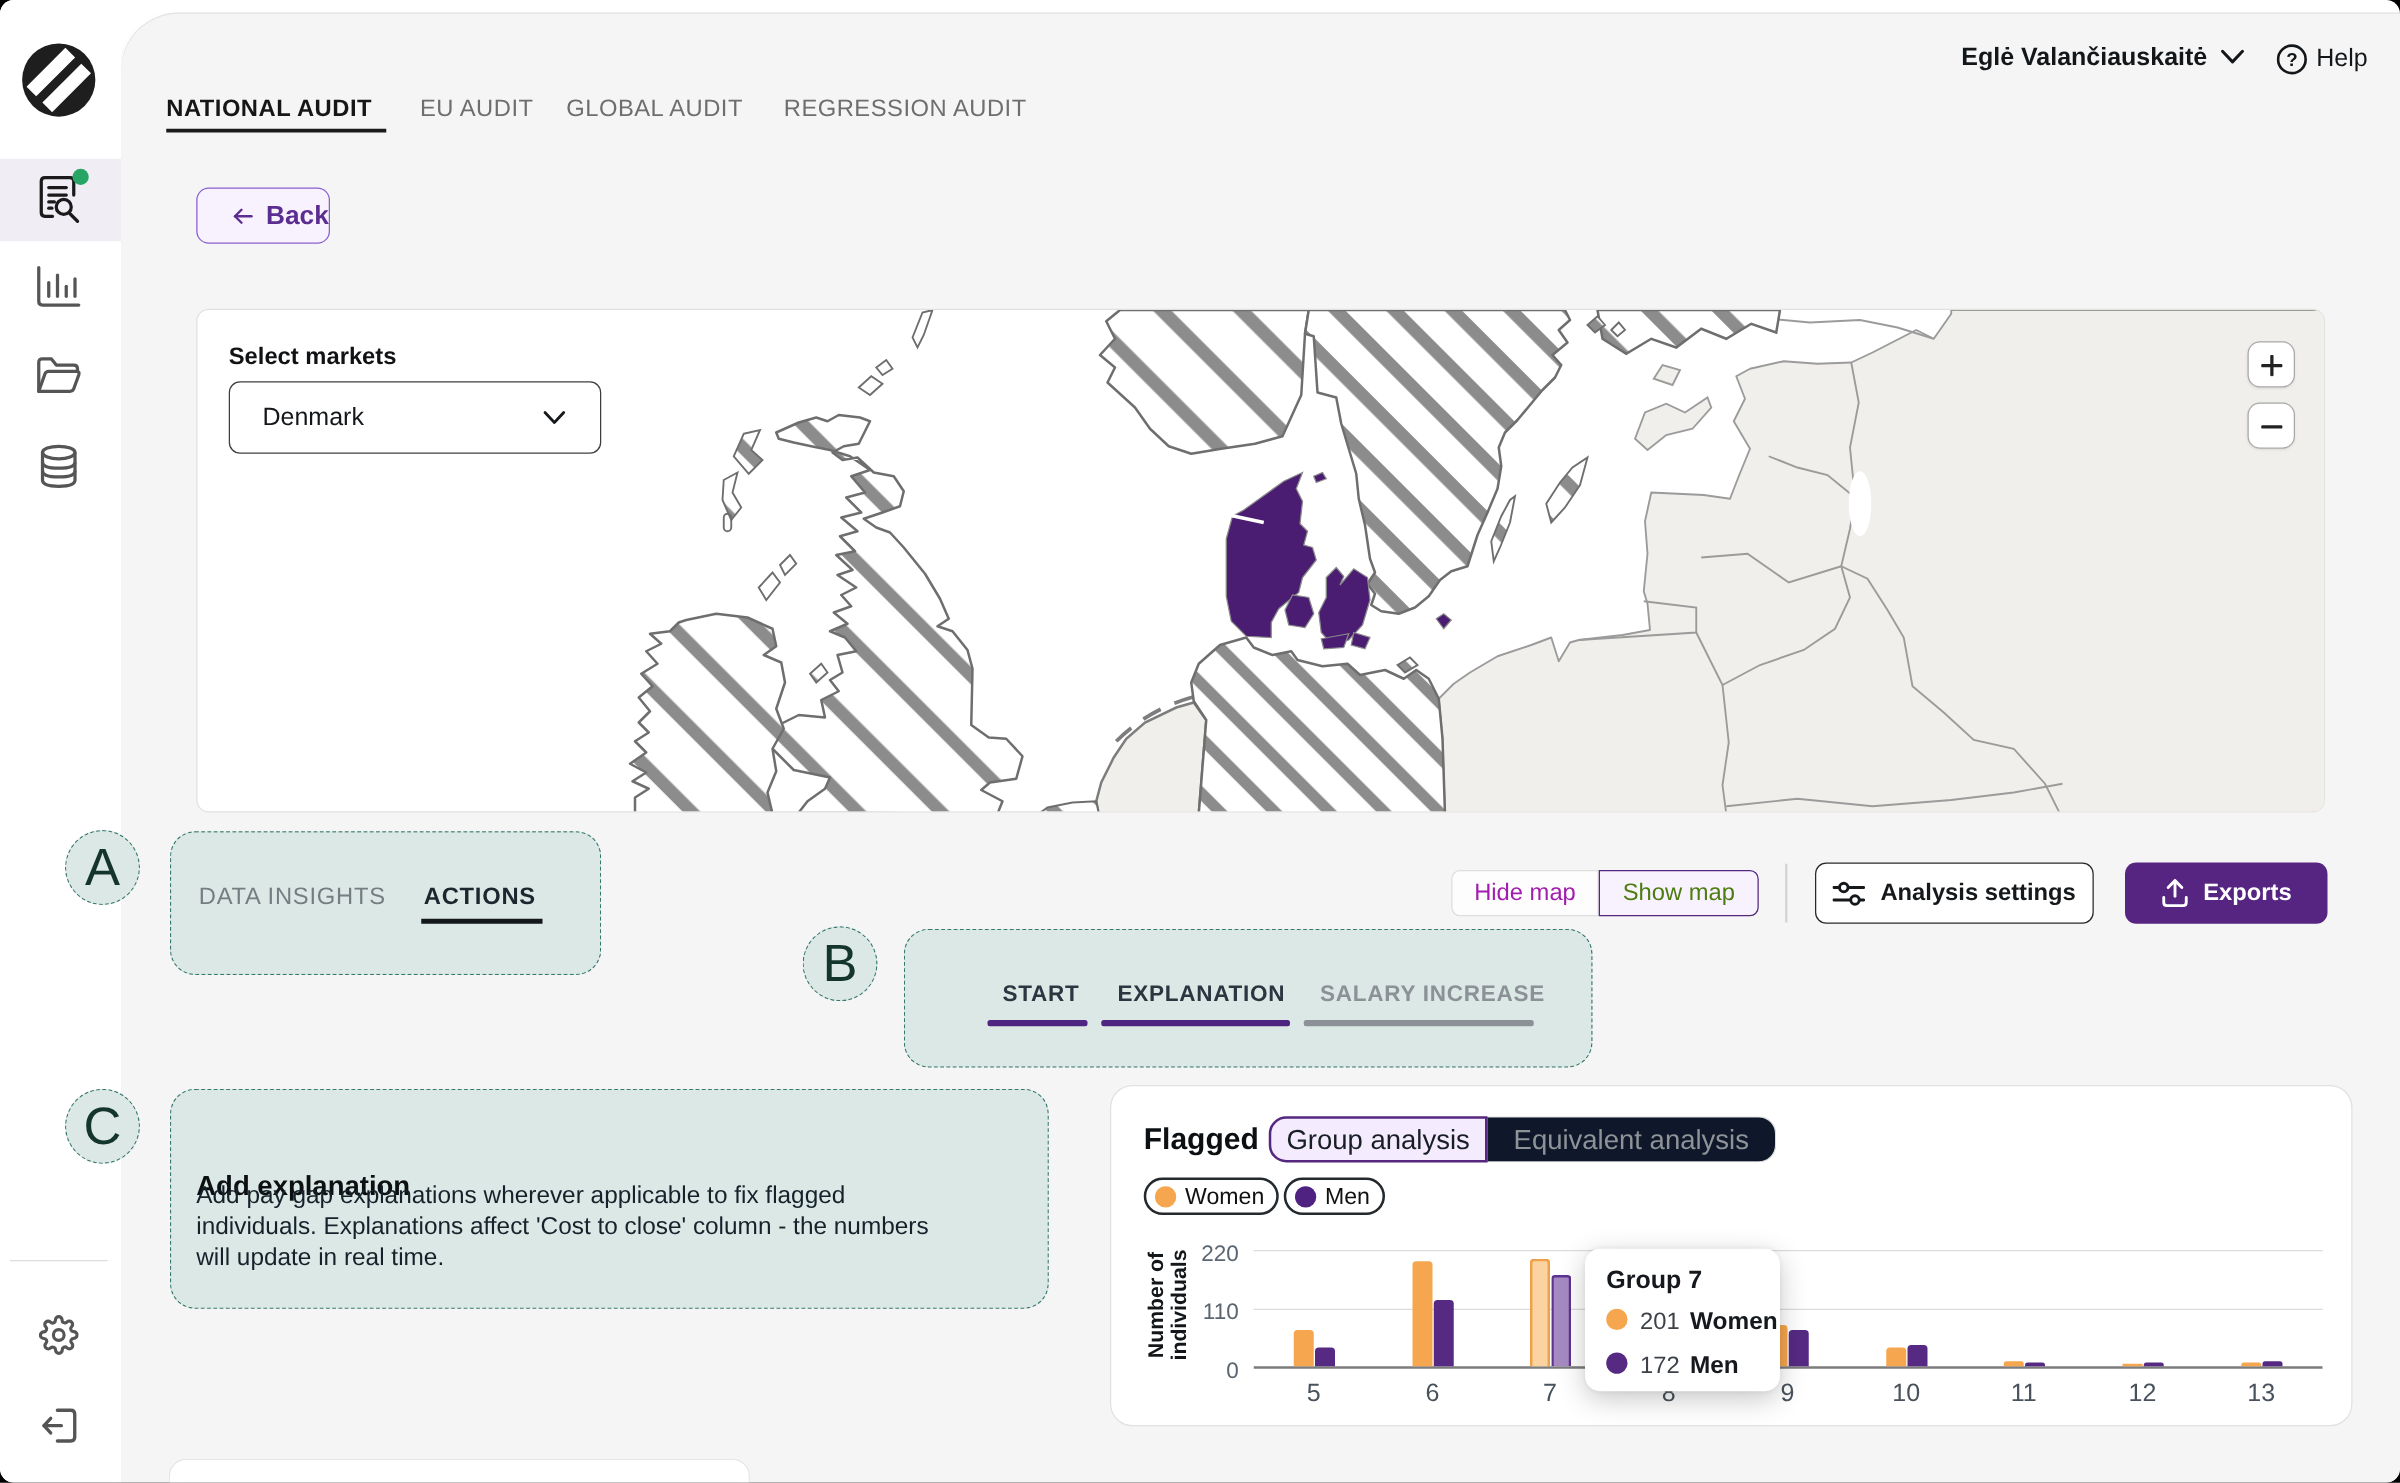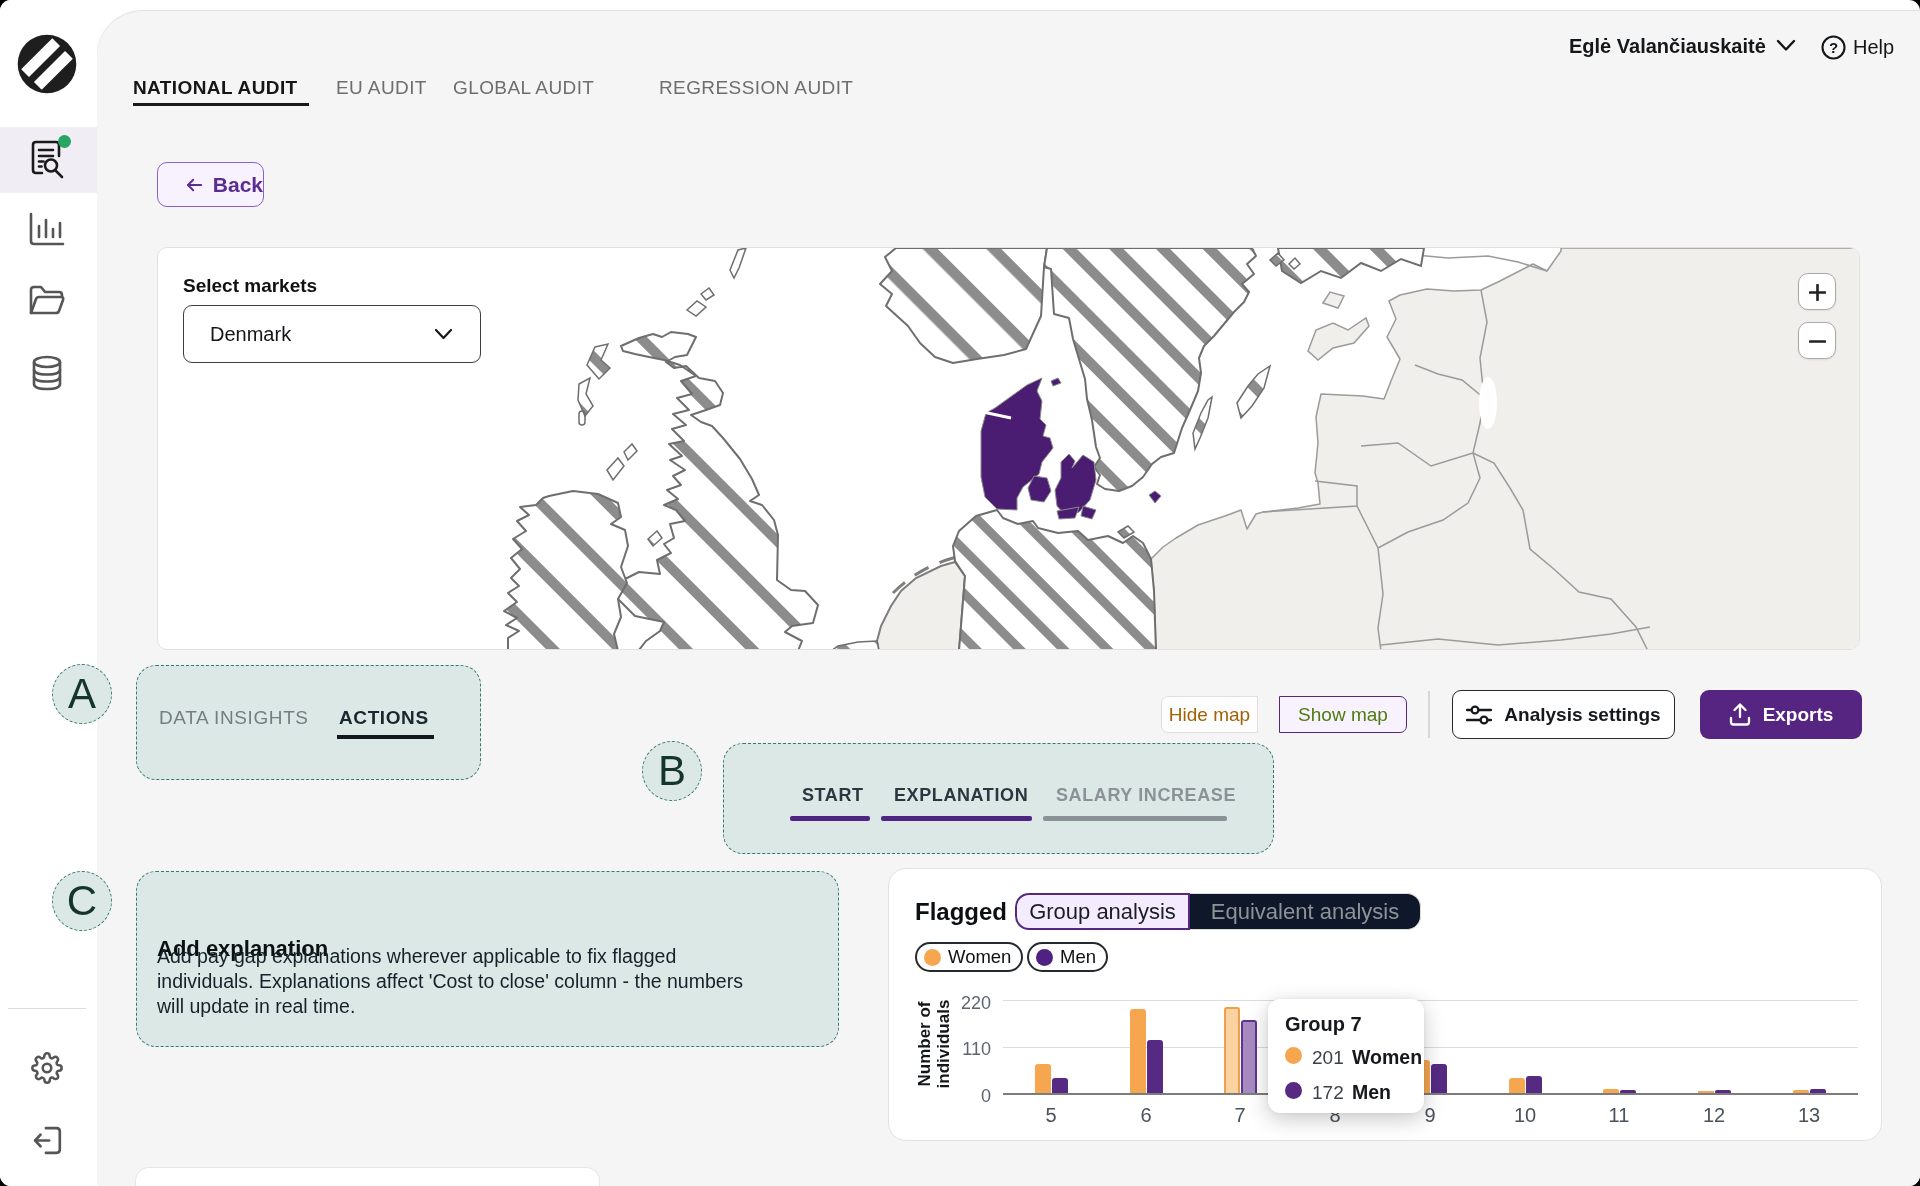--- a/index.html
+++ b/index.html
@@ -14,21 +14,21 @@
   .side-div { position:absolute; left:8px; top:1008px; width:78px; height:1px; background:#dcdcdc; }
 
   
   .navtab { position:absolute; top:77px; font-size:19px; font-weight:500; letter-spacing:0.4px; color:#6e6e6e; white-space:nowrap; }
   .navtab.active { color:#161616; font-weight:700; }
   .nav-under { position:absolute; left:133px; top:103px; width:176px; height:3px; background:#1a1a1a; }
   .user { position:absolute; top:35px; left:1569px; font-size:20px; font-weight:700; color:#14171a; }
   .help-t { position:absolute; top:36px; left:1853px; font-size:20px; font-weight:500; color:#14171a; }
 
   
-  .backbtn { position:absolute; left:157px; top:162px; width:107px; height:45px; background:#f8f1fe; border:1.5px solid #8a5fd0; border-radius:10px; color:#5c2d91; font-size:21px; font-weight:700; display:flex; align-items:center; justify-content:center; gap:10px;padding-left:28px; }
+  .backbtn { position:absolute; left:157px; top:150px; width:107px; height:45px; background:#f8f1fe; border:1.5px solid #8a5fd0; border-radius:10px; color:#5c2d91; font-size:21px; font-weight:700; display:flex; align-items:center; justify-content:center; gap:10px;padding-left:28px; }
   .filepill { position:absolute; left:297px; top:160px; width:396px; height:47px; background:#fff; border:1.7px solid #262626; border-radius:24px; color:#161616; font-size:20.5px; font-weight:700; display:flex; align-items:center; justify-content:center; }
 
   
   .mapcard { position:absolute; left:157px; top:247px; width:1703px; height:403px; background:#fff; border:1px solid #e3e1e0; border-radius:10px; overflow:hidden; }
   .selmark { position:absolute; left:25px; top:27px; font-size:19px; font-weight:700; color:#101214; }
   .dropdown { position:absolute; left:25px; top:57px; width:298px; height:58px; background:#fff; border:1.5px solid #3e3e3e; border-radius:9px; }
   .dropdown span { position:absolute; left:26px; top:17px; font-size:20px; color:#14171a; }
   .zoombtn { position:absolute; left:1640px; width:38px; height:37px; background:#fff; border:1px solid #a9a9a9; border-radius:10px; box-shadow:0 1px 2px rgba(0,0,0,0.08); }
 
   
@@ -41,21 +41,21 @@
   .tabA-under { position:absolute; left:337px; top:735px; width:97px; height:3.5px; background:#14171c; }
 
   
   .tabB { position:absolute; top:785px; font-size:18px; font-weight:700; letter-spacing:0.6px; color:#2b3640; white-space:nowrap; }
   .tabB.gray { color:#8b9196; }
   .tabB-under { position:absolute; top:816px; height:5px; border-radius:2px; background:#4f2582; }
   .tabB-under.gray { background:#8b9196; }
 
   
   .seg { position:absolute; top:696px; height:37px; display:flex; align-items:center; justify-content:center; font-size:19px; }
-  .seg.hide { left:1161px; width:97px; background:#fdfdfd; border:1.5px solid #e0dedd; border-radius:7px 0 0 7px; color:#a16207; font-weight:500; }
+  .seg.hide { left:1161px; width:118px; background:#fdfdfd; border:1.5px solid #e0dedd; border-radius:7px 0 0 7px; color:#a21caf; font-weight:500; }
   .seg.show { left:1279px; width:128px; background:#f8f1fe; border:1.5px solid #54287f; border-radius:0 7px 7px 0; color:#4d7c0f; font-weight:400; }
   .vdiv { position:absolute; left:1428px; top:691px; width:1.5px; height:47px; background:#d8d6d5; }
   .anabtn { position:absolute; left:1452px; top:690px; width:223px; height:49px; background:#fff; border:1.6px solid #292929; border-radius:9px; display:flex; align-items:center; justify-content:center; gap:12px; font-size:19px; font-weight:700; color:#16191c; }
   .expbtn { position:absolute; left:1700px; top:690px; width:162px; height:49px; background:#562481; border-radius:9px; display:flex; align-items:center; justify-content:center; gap:12px; font-size:19px; font-weight:700; color:#fff; }
 
   
   .ctitle { position:absolute; left:157px; top:895px; font-size:22px; font-weight:700; color:#0d1013;margin-top:41px; }
   .cbody { position:absolute; left:157px; top:944px; font-size:19.5px; line-height:24.8px; color:#15222b; }
 
   
@@ -134,21 +134,21 @@
       <path d="M13,3 L23,3 Q26,3 26,6 L26,23 Q26,26 23,26 L13,26"></path>
       <line x1="3" y1="14.5" x2="16" y2="14.5"></line>
       <path d="M8,9 L3,14.5 L8,20"></path>
     </svg>
   </div>
 
   <div class="navtab active" style="left:133px;">NATIONAL AUDIT</div>
   <div class="nav-under"></div>
   <div class="navtab" style="left:336px;">EU AUDIT</div>
   <div class="navtab" style="left:453px;">GLOBAL AUDIT</div>
-  <div class="navtab" style="left:627px;margin-left:32px;">REGRESSION AUDIT</div>
+  <div class="navtab" style="left:627px;">REGRESSION AUDIT</div>
   <div class="user">Eglė Valančiauskaitė</div>
   <svg class="abs" style="left:1776px; top:39px;" width="20" height="13" viewBox="0 0 20 13" fill="none" stroke="#14171a" stroke-width="2.4" stroke-linecap="round" stroke-linejoin="round">
       <path d="M2,2 L10,10.5 L18,2"></path>
     </svg>
   <svg class="abs" style="left:1821px; top:35px;" width="25" height="25" viewBox="0 0 25 25" fill="none">
       <circle cx="12.5" cy="12.5" r="11" stroke="#14171a" stroke-width="2.1"></circle>
       <text x="12.5" y="17.5" font-size="15" font-weight="700" fill="#14171a" text-anchor="middle" font-family="Liberation Sans">?</text>
     </svg>
   <div class="help-t">Help</div>
 

